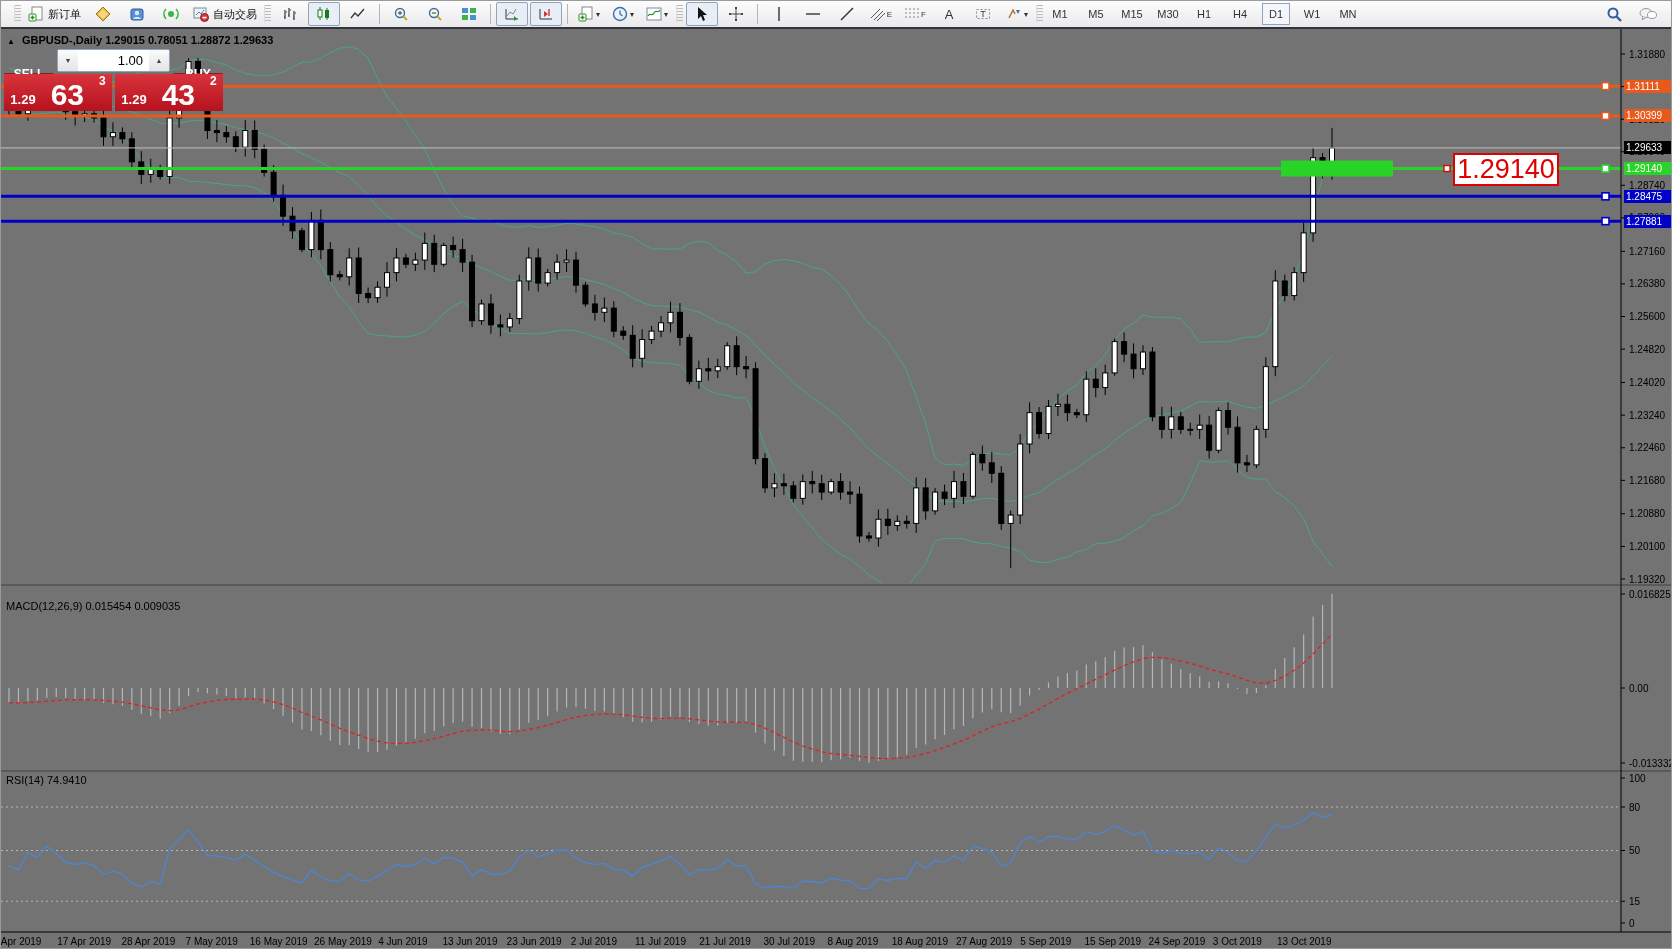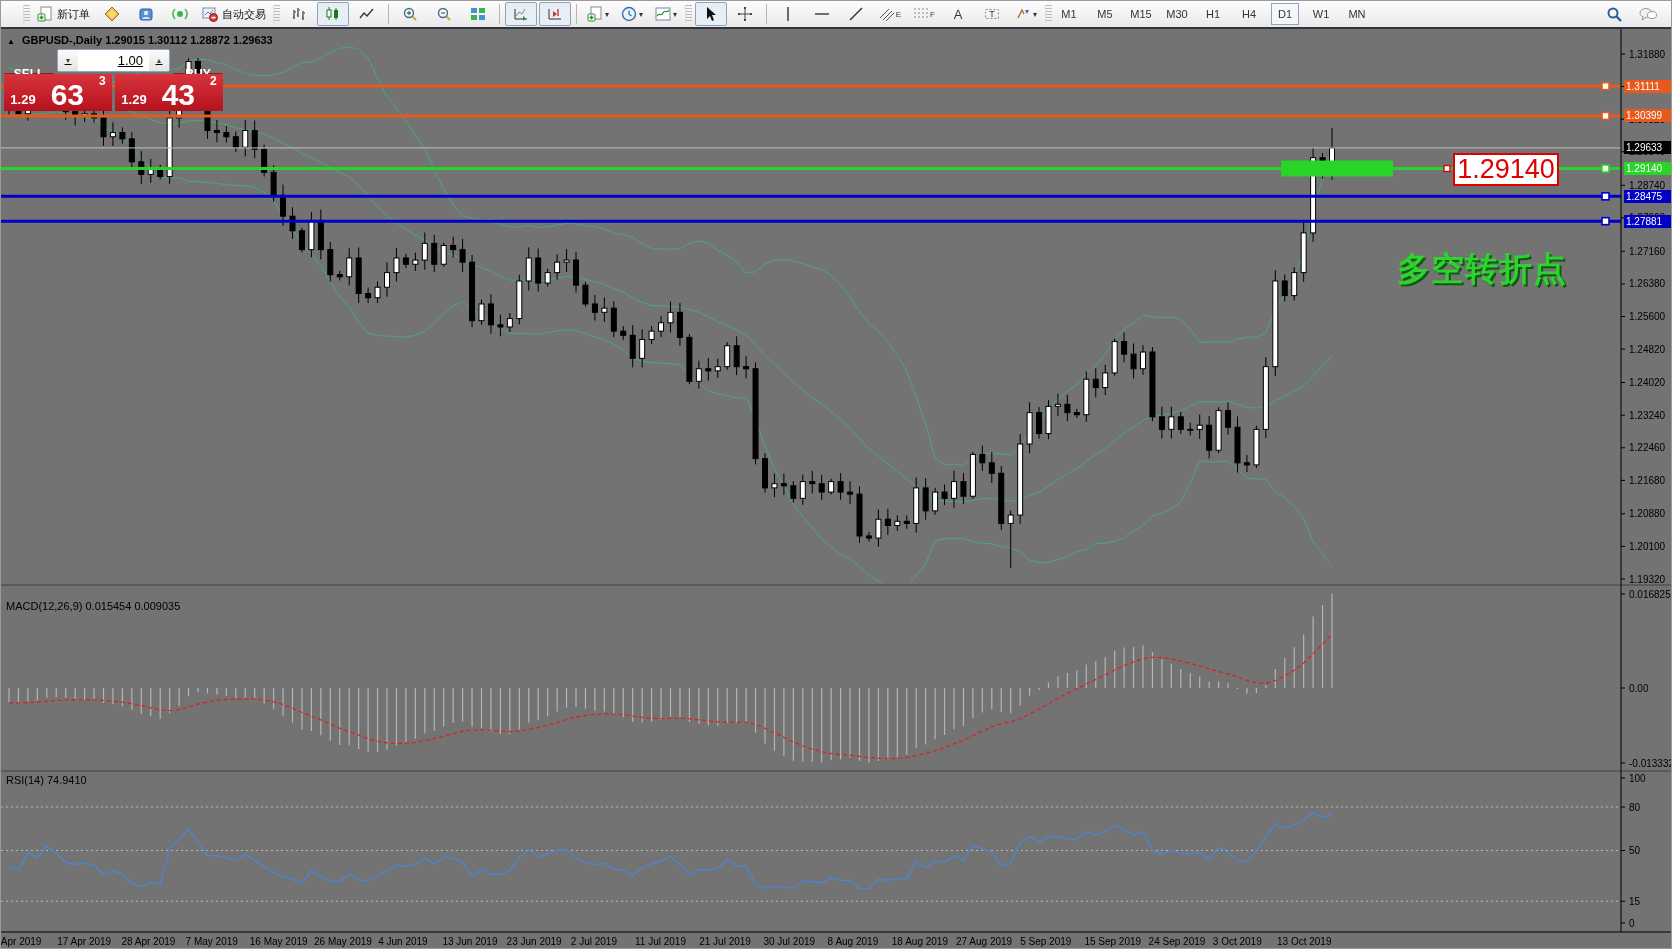--- a/index.html
+++ b/index.html
@@ -1,18 +1,18 @@
 <!DOCTYPE html>
 <html><head>
 <meta charset="utf-8">
 <style>
   html,body{margin:0;padding:0;background:#fff;}
   #app{position:relative;width:1672px;height:949px;background:#fff;font-family:"Liberation Sans",sans-serif;overflow:hidden;border:1px solid #9a9a9a;box-sizing:border-box;}
   
-  #toolbar{position:absolute;left:0;top:0;width:1672px;height:28px;background:linear-gradient(#fdfdfd,#e9e9e9);border-bottom:2px solid #33333f;display:flex;align-items:center;box-sizing:border-box;padding-left:20px;}
+  #toolbar{position:absolute;left:0;top:0;width:1672px;height:28px;background:linear-gradient(#fdfdfd,#e9e9e9);border-bottom:2px solid #33333f;display:flex;align-items:center;box-sizing:border-box;padding-left:11px;}
   .tgrip{width:6px;height:18px;margin:0 2px;background:repeating-linear-gradient(#bbb 0 1px,transparent 1px 3px);border-left:1px solid #ddd;}
   .tsep{width:1px;height:20px;background:#b5b5b5;margin:0 4px;}
   .tbtn{height:22px;min-width:24px;display:flex;align-items:center;justify-content:center;border:1px solid transparent;border-radius:2px;margin:0 1px;padding:0 3px;font-size:11px;color:#222;cursor:default;}
   .tbtn.pressed{border:1px solid #8fa4b8;background:#e7eef6;}
   .tbtn .cap{font-size:11px;margin-left:4px;color:#111;}
   .caret{font-size:8px;color:#333;margin-left:2px;}
   .tf{height:20px;min-width:26px;display:flex;align-items:center;justify-content:center;font-size:11px;color:#333;border:1px solid transparent;margin:0 1px;}
   .tf.active{border:1px solid #8fa4b8;background:#f3f6fa;}
   #toolbar-right{margin-left:auto;display:flex;align-items:center;padding-right:8px;}
   
@@ -22,21 +22,21 @@
   .panel-label{position:absolute;font-size:11px;color:#000;}
   
   .ptag{position:absolute;left:1623px;height:13px;min-width:47px;font-size:10px;line-height:13px;text-align:left;padding:0 2px;color:#fff;white-space:nowrap;}
   
   #chart-title{position:absolute;left:6px;top:33px;font-size:11px;font-weight:bold;color:#000;}
   #chart-title .tri{font-size:8px;margin-right:4px;}
   
   #trade-panel{position:absolute;left:3px;top:48px;width:219px;}
   #tp-row1{display:flex;height:23px;}
   .tp-btn{width:48px;background:linear-gradient(#e04a4a,#c01525);border:1px solid #8e1a22;color:#fff;font-size:12px;font-weight:bold;display:flex;align-items:center;justify-content:center;border-radius:2px;margin-top:24px;}
-  #tp-spin{flex:1;display:flex;margin:0 3px;border:1px solid #8fa4b8;background:#4d7c0f;border-radius:2px;text-decoration:underline;}
+  #tp-spin{flex:1;display:flex;margin:0 3px;border:1px solid #8fa4b8;background:#4d7c0f;border-radius:2px;}
   .spin-btn{width:20px;display:flex;align-items:center;justify-content:center;font-size:7px;color:#444;background:linear-gradient(#fbfbfb,#e4e4e4);}
   #tp-vol{flex:1;border:none;font-size:13px;text-align:right;padding-right:6px;display:flex;align-items:center;justify-content:flex-end;background:#fff;}
   #tp-row2{display:flex;height:37px;margin-top:2px;}
   .tp-price{flex:1;background:linear-gradient(#d8343c,#b5121f);color:#fff;display:flex;align-items:flex-end;justify-content:center;padding-bottom:2px;}
   .tp-price:first-child{margin-right:3px;}
   .pp-small{font-size:13px;font-weight:bold;margin-bottom:2px;}
   .pp-big{font-size:30px;font-weight:bold;line-height:28px;margin:0 15px;}
   .pp-sup{font-size:12px;font-weight:bold;align-self:flex-start;}
   
   #anno-box{position:absolute;left:1452px;top:152px;width:102px;height:29px;border:2px solid #e00000;background:#fff;color:#e00000;font-size:27px;display:flex;align-items:center;justify-content:center;}
@@ -795,21 +795,21 @@
         <text x="1147.6000000000001" y="944" font-size="10" fill="#000">24 Sep 2019</text>
         <text x="1211.8" y="944" font-size="10" fill="#000">3 Oct 2019</text>
         <text x="1276" y="944" font-size="10" fill="#000">13 Oct 2019</text>
       </svg>
     </div>
 
   <div id="chart-title">
     <span class="tri">▲</span>
     <span>GBPUSD-,Daily</span>
     <span> </span>
-    <span>1.29015 1.30112 1.28872 1.29633</span>
+    <span>1.29015 0.78051 1.28872 1.29633</span>
   </div>
 
   <div id="trade-panel">
     <div id="tp-row1">
       <div class="tp-btn">SELL</div>
       <div id="tp-spin">
         <div class="spin-btn">▼</div>
         <div id="tp-vol">1.00</div>
         <div class="spin-btn">▲</div>
       </div>
@@ -826,21 +826,20 @@
         <span class="pp-big">43</span>
         <span class="pp-sup">2</span>
       </div>
     </div>
   </div>
 
   <div class="panel-label" style="left:5px;top:587px;margin-top:12px;">MACD(12,26,9) 0.015454 0.009035</div>
   <div class="panel-label" style="left:5px;top:773px;">RSI(14) 74.9410</div>
 
   <div id="anno-box">1.29140</div>
-  <div id="anno-text">多空转折点</div>
 
   <div id="tags-layer">
       <div class="ptag" style="top: 78.6442px; background: rgb(232, 89, 27); color: rgb(255, 255, 255);">1.31111</div>
       <div class="ptag" style="top: 108.406px; background: rgb(232, 89, 27); color: rgb(255, 255, 255);">1.30399</div>
       <div class="ptag" style="top: 140.425px; background: rgb(0, 0, 0); color: rgb(255, 255, 255);">1.29633</div>
       <div class="ptag" style="top: 161.032px; background: rgb(40, 212, 40); color: rgb(255, 255, 255);">1.29140</div>
       <div class="ptag" style="top: 188.829px; background: rgb(0, 0, 200); color: rgb(255, 255, 255);">1.28475</div>
       <div class="ptag" style="top: 213.658px; background: rgb(0, 0, 200); color: rgb(255, 255, 255);">1.27881</div>
     </div>
 </div>

